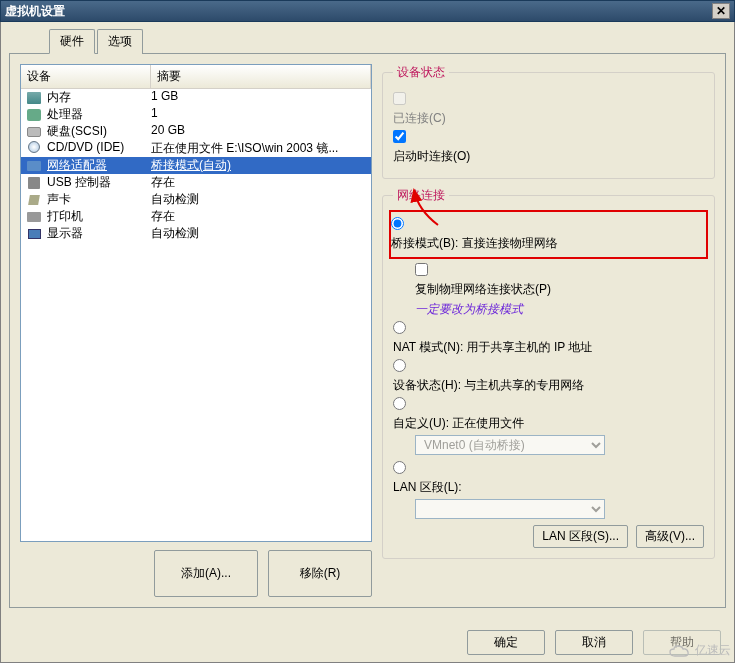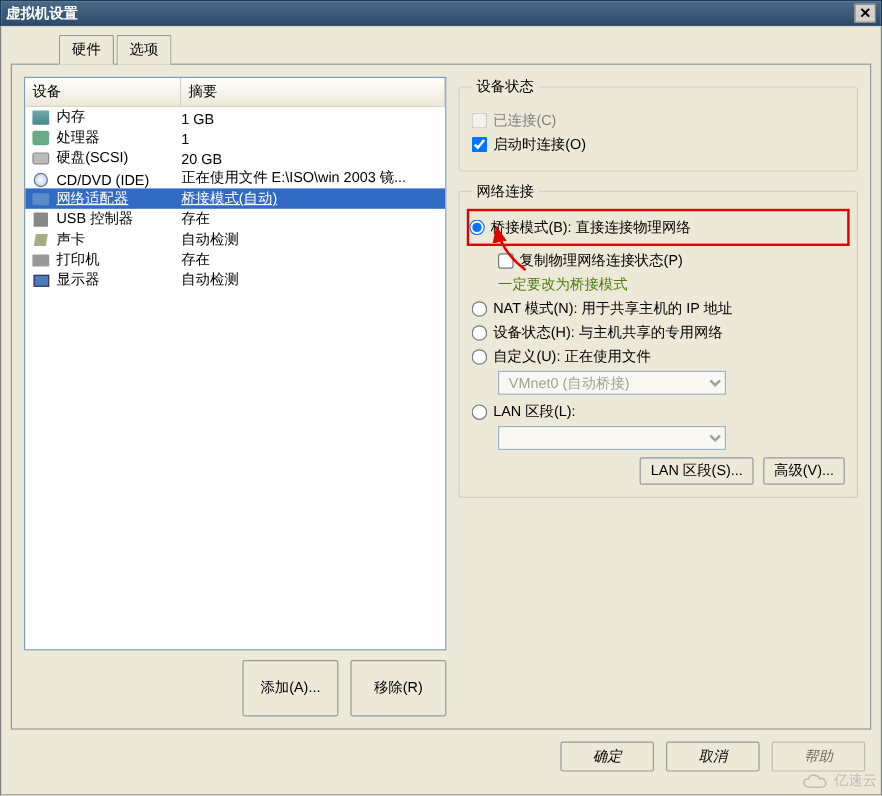--- a/index.html
+++ b/index.html
@@ -16,48 +16,48 @@
 .tab.active { background: #ece9d8; border-bottom: 1px solid #ece9d8; }
 
 .tab-content { border: 1px solid #919b9c; background: #ece9d8; padding: 10px; height: 555px; display: flex; gap: 10px; }
 
 .left-panel { flex: 0 0 352px; display: flex; flex-direction: column; }
 .device-list { border: 1px solid #7b9ebd; background: #fff; height: 498px; overflow: auto; }
 .dl-header { display: flex; background: #ece9d8; border-bottom: 1px solid #d4d0c8; align-items: center; }
 .dl-header div { padding: 3px 6px; border-right: 1px solid #d4d0c8; background: linear-gradient(#fff,#ece9d8); }
 .dl-col1 { width: 130px; }
 .dl-col2 { flex: 1; }
-.dl-row { display: flex; align-items: flex-end; height: 17px; cursor: pointer; }
+.dl-row { display: flex; align-items: flex-start; height: 17px; cursor: pointer; }
 .dl-row.selected { background: #316ac5; color: #fff; text-decoration: underline; }
 .dl-row .icon { width: 18px; height: 14px; margin: 0 4px; display: inline-flex; align-items: center; justify-content: center; }
 .dl-row .c1 { width: 130px; display: flex; align-items: center; white-space: nowrap; overflow: hidden; }
 .dl-row .c2 { flex: 1; white-space: nowrap; overflow: hidden; }
 
 .list-buttons { display: flex; justify-content: flex-end; gap: 10px; margin-top: 8px; }
-.btn { background: #ece9d8; border: 1px solid #919b9c; padding: 14px 0; width: 80px; text-align: center; cursor: pointer; border-radius: 2px; }
+.btn { background: #ece9d8; border: 1px solid #919b9c; padding: 14px 0; width: 104px; text-align: center; cursor: pointer; border-radius: 2px; }
 
 .right-panel { flex: 1; display: flex; flex-direction: column; gap: 8px; }
 
 fieldset { border: 1px solid #d4d0c8; border-radius: 3px; padding: 8px 10px 10px 10px; }
-legend { color: #000000; padding: 0 4px; }
-
-.chk-row, .rad-row { display: flex; align-items: center; margin: 3px 0; gap: 5px; }
+legend { color: #be185d; padding: 0 4px; }
+
+.chk-row, .rad-row { display: flex; align-items: flex-start; margin: 3px 0; gap: 5px; flex-direction: column; }
 .chk-row input, .rad-row input { margin: 0; }
 .disabled { color: #808080; }
 
 .redbox { border: 2px solid #e00000; padding: 2px 0; margin: -2px -4px 4px -4px; }
-.red-note { color: #4d7c0f; padding-left: 22px; }
+.red-note { color: #6d28d9; font-style: italic; padding-left: 22px; }
 
 .indent { margin-left: 22px; }
 select, input[type=text] { border: 1px solid #7b9ebd; background: #fff; height: 20px; padding: 0 4px; }
 select.disabled, input.disabled { background: #ffffff; color: #808080; }
 
 .right-buttons { display: flex; justify-content: flex-end; gap: 8px; margin-top: 6px; }
 
-.footer { position: absolute; bottom: 20px; right: 14px; display: flex; align-items: center; gap: 10px; font-style: italic; }
+.footer { position: absolute; bottom: 8px; right: 14px; display: flex; align-items: center; gap: 10px; }
 .footer .btn { width: 78px; padding: 3px 0; }
 
 .watermark { position: absolute; bottom: 4px; right: 4px; color: #bbb; font-size: 14px; display: flex; align-items: center; gap: 4px; pointer-events: none; }
 
 .arrow-svg { position: absolute; left: 408px; top: 185px; pointer-events: none; }
 
 
 .ic { width: 14px; height: 12px; display: inline-block; }
 .ic-mem { background: linear-gradient(#7aa, #488); border-radius: 1px; }
 .ic-cpu { background: #6a8; border-radius: 2px; }

